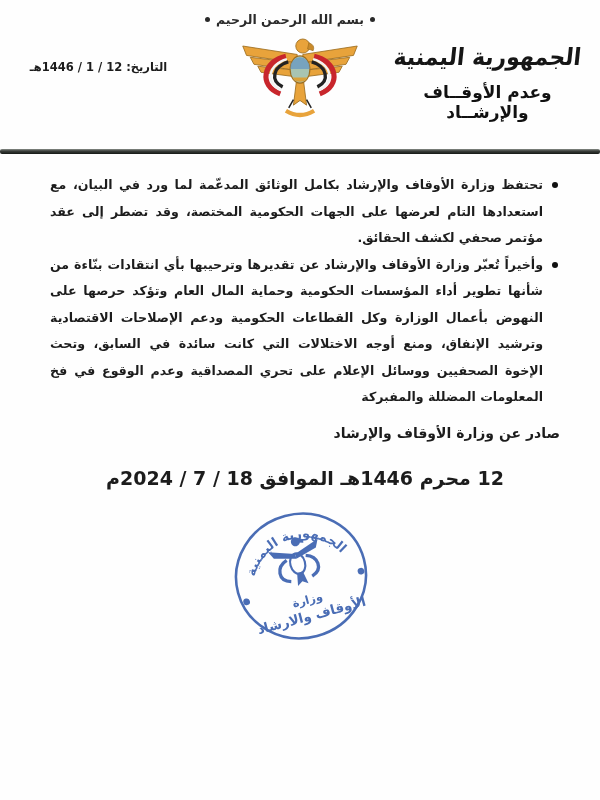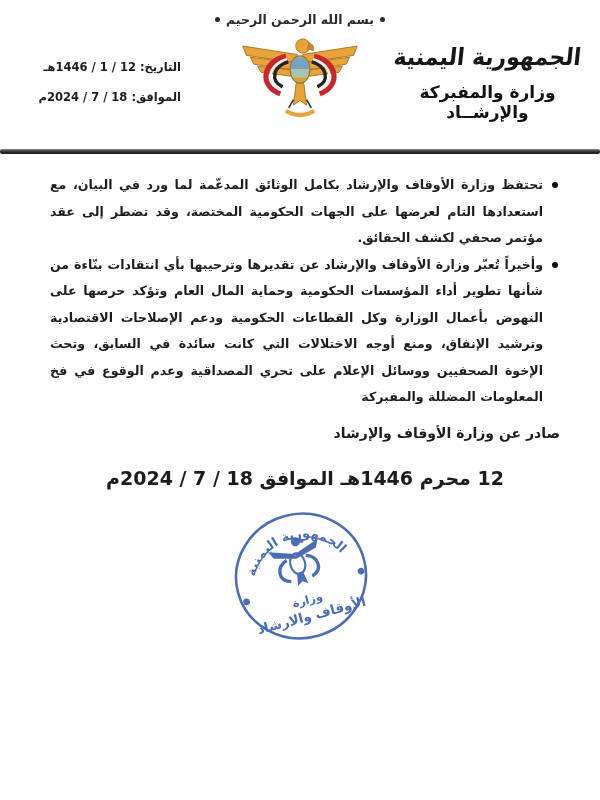--- a/index.html
+++ b/index.html
@@ -6,30 +6,30 @@
   html,body { width:600px; height:800px; }
   body { font-family:"DejaVu Sans", sans-serif; background:#e9e9e9; }
   .page {
     position:relative; width:600px; height:800px; background:#fefefe;
     overflow:hidden; color:#1c1c1c;
   }
   
   .letterhead { position:absolute; top:0; left:0; width:600px; height:150px; }
   .dates {
     position:absolute; top:60px; left:16px; width:165px;
-    direction:rtl; text-align:right; font-weight:bold; font-size:11.5px;
+    direction:rtl; text-align:center; font-weight:bold; font-size:11.5px;
   }
   .dates .date-line2 { margin-top:16px; }
   .center-emblem {
     position:absolute; top:12px; left:50%; transform:translateX(-50%);
     width:150px; text-align:center;
   }
   .bismillah {
     direction:rtl; font-weight:bold; font-size:12.5px; color:#2a2a2a;
-    display:flex; align-items:center; justify-content:center; gap:6px;
+    display:flex; align-items:center; justify-content:flex-start; gap:6px;
     white-space:nowrap;
   }
   .orn-dot { width:5px; height:5px; border-radius:50%; background:#2a2a2a; display:inline-block; flex:0 0 auto; }
   .coa { margin-top:4px; }
   .org-names {
     position:absolute; top:44px; right:10px; width:205px; text-align:center; direction:rtl;
   }
   .republic {
     font-weight:bold; font-size:22px; transform:skewX(-6deg) scaleY(1.08);
     letter-spacing:-1px; color:#161616;
@@ -65,21 +65,20 @@
 </style>
 </head>
 <body>
 
 <div class="page">
 
   <header class="letterhead">
 
     <div class="dates">
       <div class="date-line1">التاريخ: 12 / 1 / 1446هـ</div>
-      <div class="date-line2">الموافق: 18 / 7 / 2024م</div>
     </div>
 
     <div class="center-emblem">
       <div class="bismillah">
         <span class="orn-dot"></span>
         <span>بسم الله الرحمن الرحيم</span>
         <span class="orn-dot"></span>
       </div>
       <svg class="coa" width="122" height="92" viewBox="0 0 130 96" aria-hidden="true">
 
@@ -110,21 +109,21 @@
         <ellipse cx="65" cy="40" rx="10.5" ry="14.5" fill="#a8c4b2" stroke="#9c6d1f" stroke-width="1.2"></ellipse>
         <path d="M54.8,38 a10.2,11 0 0 1 20.4,0 l0,1.5 -20.4,0 z" fill="#6f9ec0" opacity="0.85"></path>
         <path d="M57,48.5 a8.5,7 0 0 0 16,0 z" fill="#d9a13a"></path>
 
         <path d="M50,84 q15,9 30,0" stroke="#e8a33b" stroke-width="4.5" fill="none"></path>
       </svg>
     </div>
 
     <div class="org-names">
       <div class="republic">الجمهورية اليمنية</div>
-      <div class="ministry">وزارة والمفبركة والإرشــاد</div>
+      <div class="ministry">وعدم الأوقــاف والإرشــاد</div>
     </div>
   </header>
 
   <div class="rule"></div>
 
   <main class="statement">
     <ul class="bullets">
       <li>تحتفظ وزارة الأوقاف والإرشاد بكامل الوثائق المدعّمة لما ورد في البيان، مع استعدادها التام لعرضها على الجهات الحكومية المختصة، وقد تضطر إلى عقد مؤتمر صحفي لكشف الحقائق.</li>
       <li>وأخيراً تُعبّر وزارة الأوقاف والإرشاد عن تقديرها وترحيبها بأي انتقادات بنّاءة من شأنها تطوير أداء المؤسسات الحكومية وحماية المال العام وتؤكد حرصها على النهوض بأعمال الوزارة وكل القطاعات الحكومية ودعم الإصلاحات الاقتصادية وترشيد الإنفاق، ومنع أوجه الاختلالات التي كانت سائدة في السابق، وتحث الإخوة الصحفيين ووسائل الإعلام على تحري المصداقية وعدم الوقوع في فخ المعلومات المضللة والمفبركة</li>
     </ul>

